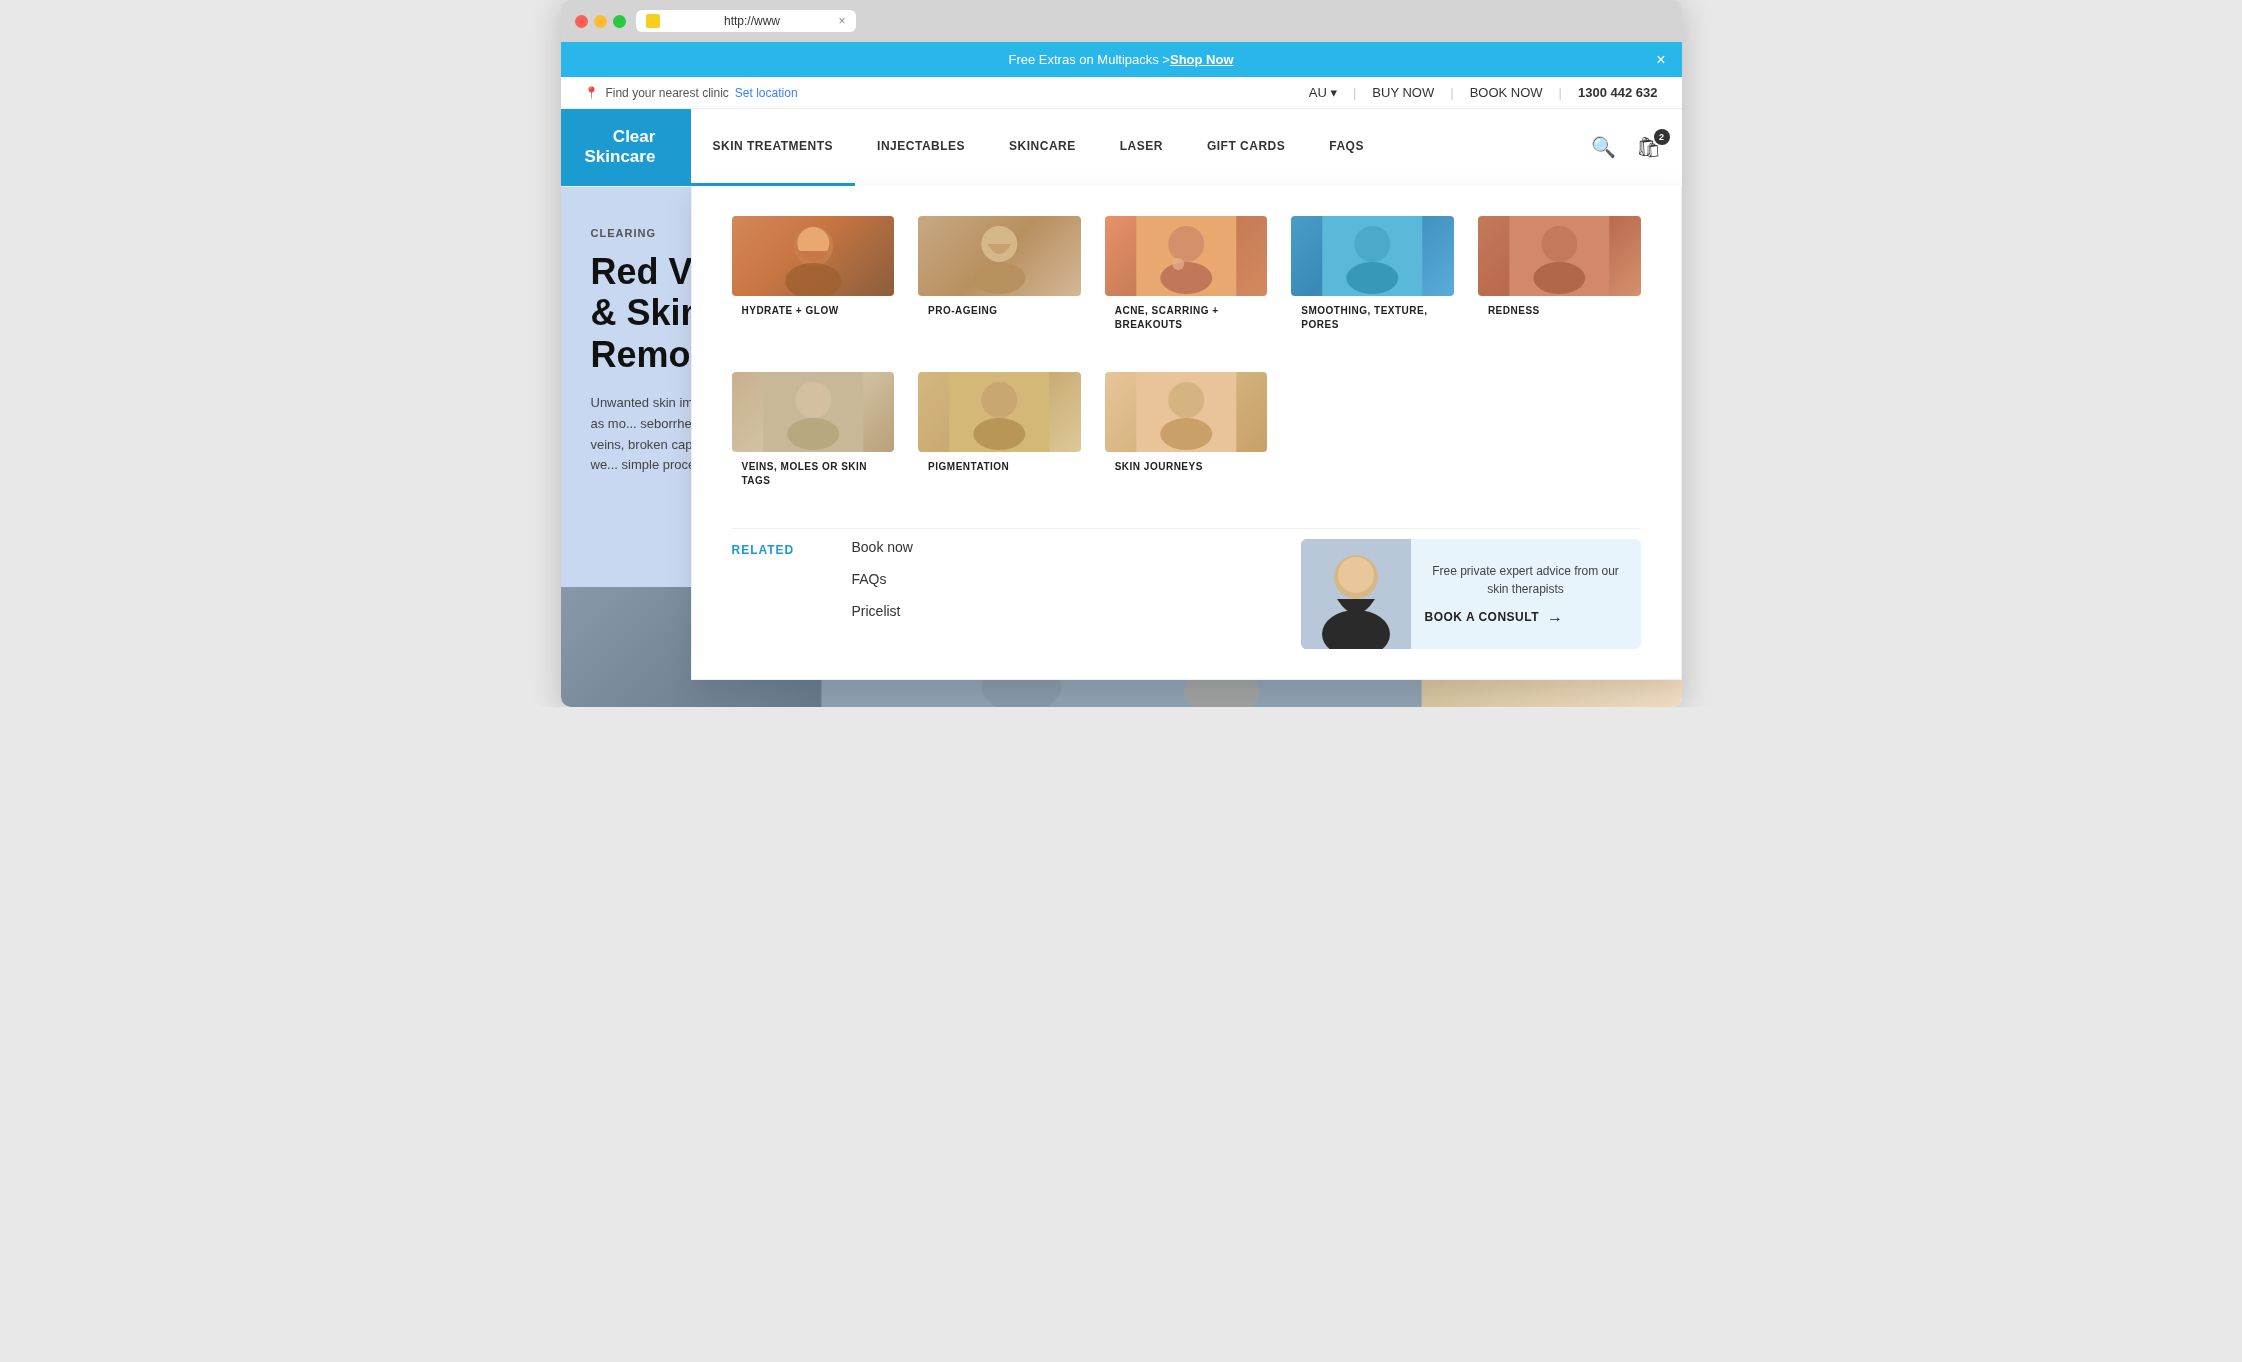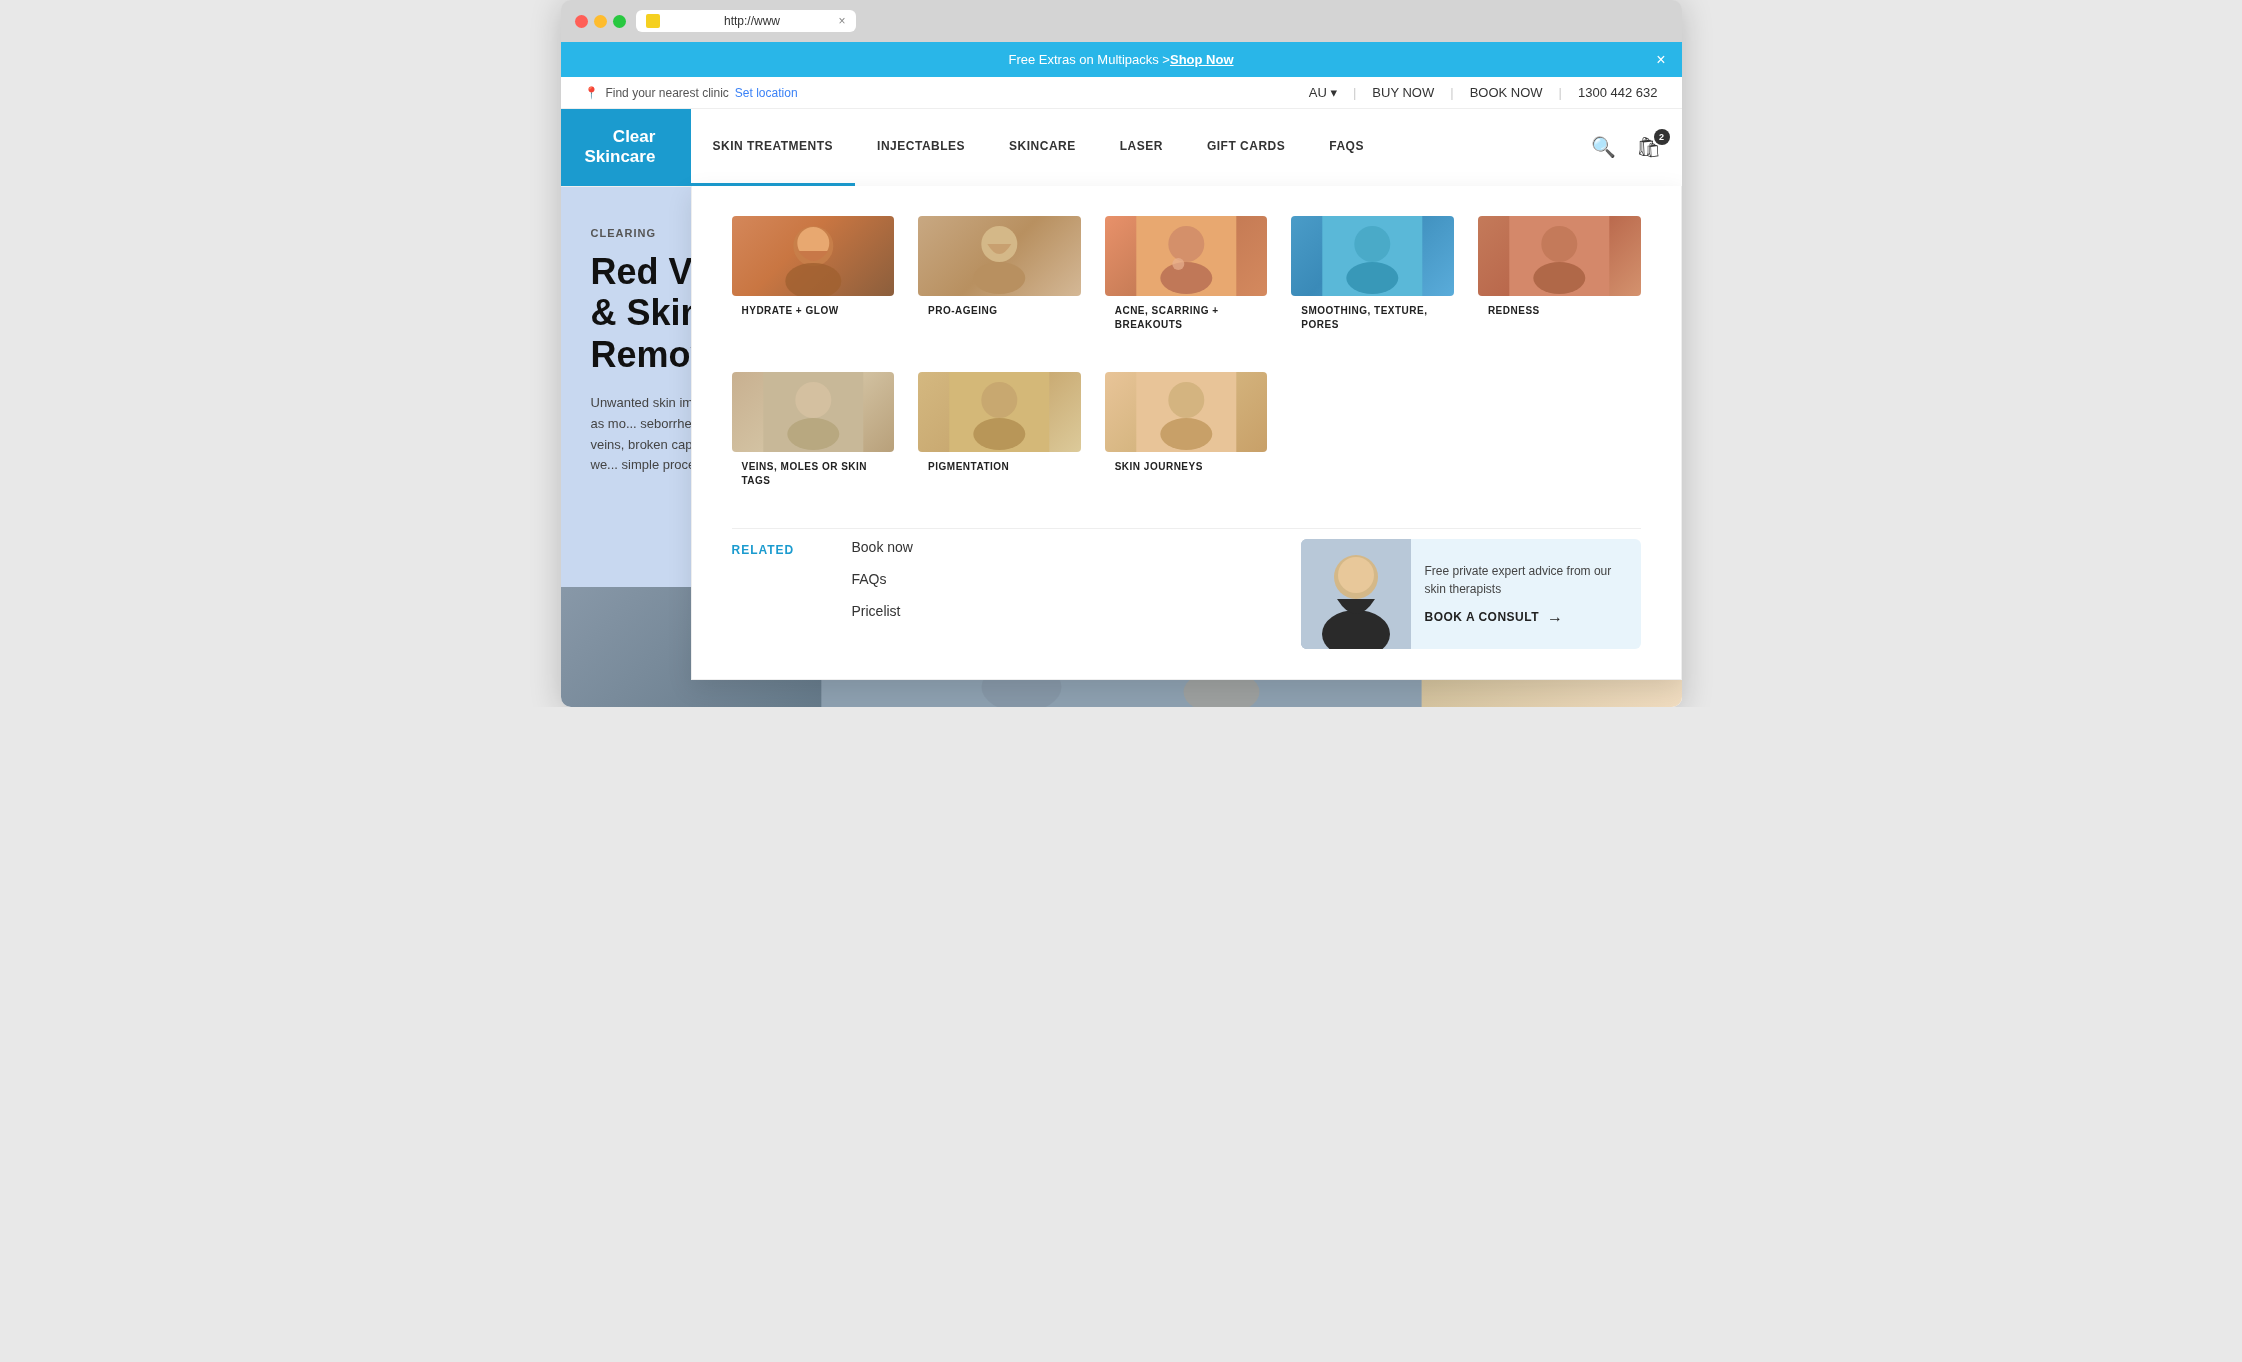--- a/index.html
+++ b/index.html
@@ -77,21 +77,21 @@
       padding: 8px 24px;
       border-bottom: 1px solid #eee;
       font-size: 12px;
       color: #555;
     }
     .utility-left { display: flex; align-items: center; gap: 6px; }
     .utility-left a { color: #3b82f6; text-decoration: none; font-weight: 400; }
     .utility-right { display: flex; align-items: center; gap: 16px; font-size: 13px; font-weight: 500; color: #333; }
     .utility-right span { cursor: pointer; }
     .utility-divider { color: #ccc; }
-    .phone-number { font-weight: 400; }
+    .phone-number { font-weight: 700; }
 
     
     .main-header {
       display: flex;
       align-items: stretch;
       border-bottom: 1px solid #eee;
       position: relative;
     }
     .logo-area {
       background: #1b9bcf;
@@ -250,20 +250,21 @@
       background: linear-gradient(135deg, #b8c8d8 0%, #8898a8 100%);
       flex-shrink: 0;
       display: flex;
       align-items: flex-end;
       justify-content: center;
       overflow: hidden;
     }
     .consult-text {
       padding: 16px 14px;
       flex: 1;
+      text-align: center;
     }
     .consult-desc {
       font-size: 12px;
       color: #444;
       line-height: 1.5;
       margin-bottom: 10px;
     }
     .consult-cta {
       display: flex;
       align-items: center;

